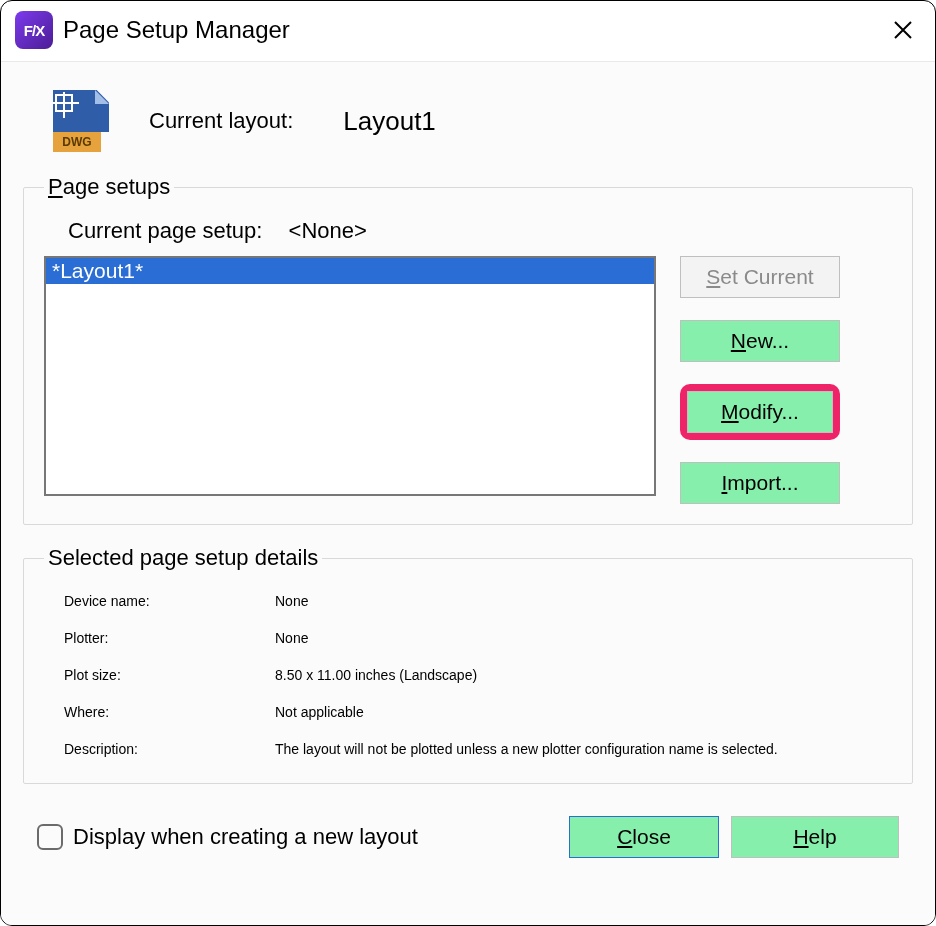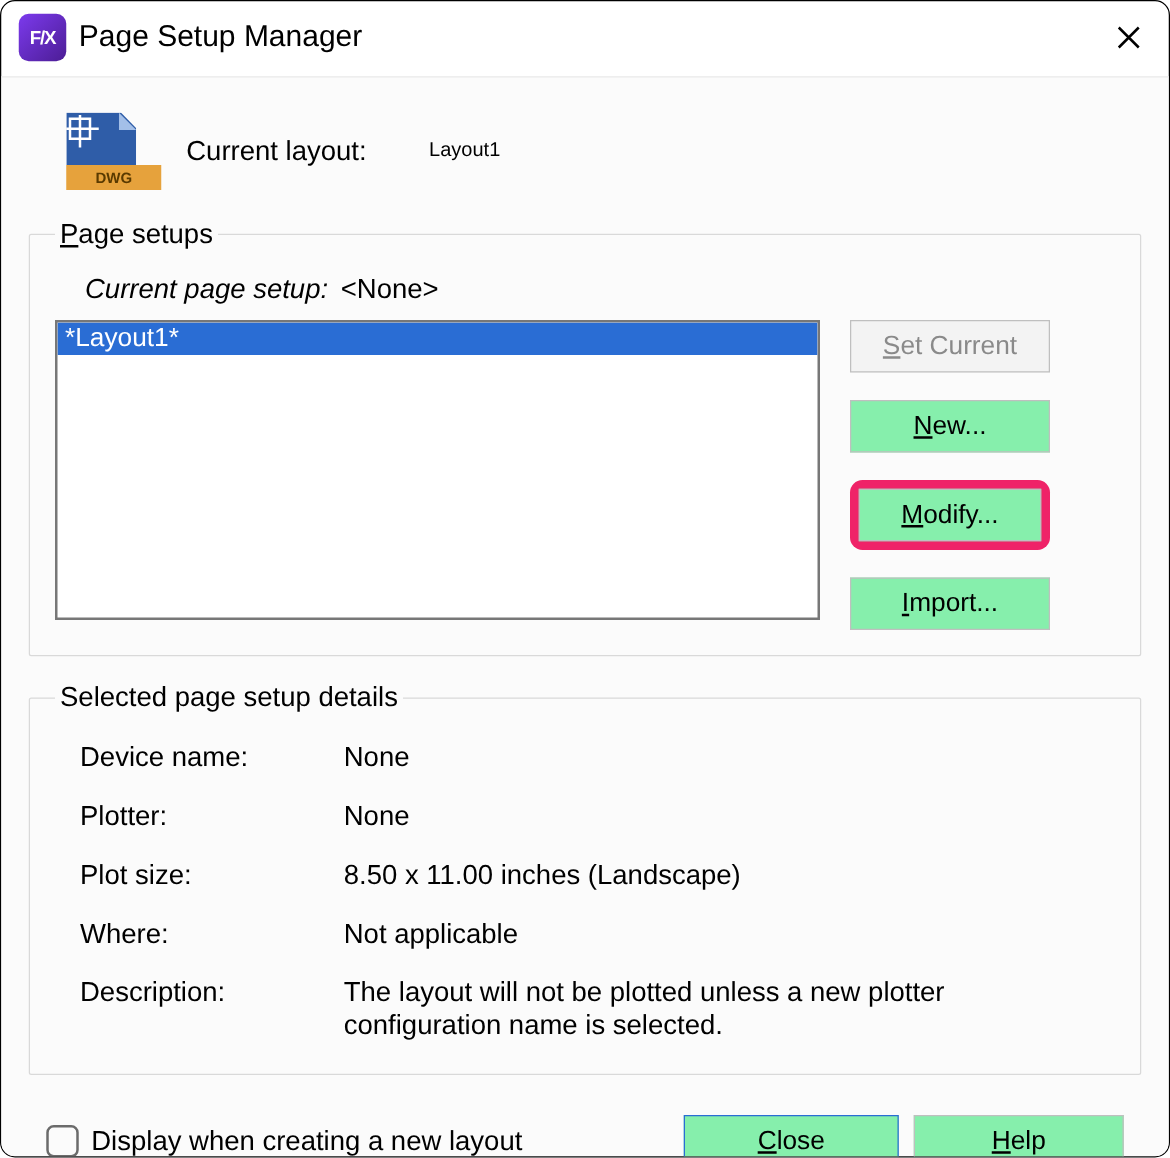--- a/index.html
+++ b/index.html
@@ -93,52 +93,52 @@
   .dwg-icon .cross::before, .dwg-icon .cross::after {
     content: "";
     position: absolute;
     background: #fff;
   }
   .dwg-icon .cross::before { left: 50%; top: -4px; width: 2px; height: 26px; transform: translateX(-50%);}
   .dwg-icon .cross::after { top: 50%; left: -4px; height: 2px; width: 26px; transform: translateY(-50%);}
   .dwg-icon .bottom {
     position: absolute;
     left: 0; bottom: 0;
-    width: 76px; height: 20px;
+    width: 48px; height: 20px;
     background: #e6a23c;
     display: flex;
     align-items: center;
     justify-content: center;
     font-size: 12px;
     font-weight: 600;
     color: #5a3a00;
   }
   .current-layout-label {
     font-size: 22px;
     margin-right: 50px;
   }
   .current-layout-value {
-    font-size: 16px;
+    font-size: 26px;
     text-align: center;
   }
   fieldset.groupbox {
     border: 1px solid #d9d9d9;
     border-radius: 2px;
     padding: 14px 20px 20px 20px;
     margin-bottom: 20px;
   }
   fieldset.groupbox > legend {
     padding: 0 4px;
     font-size: 22px;
   }
   .current-pagesetup-row {
     padding: 4px 0 12px 24px;
     font-size: 22px;
   }
-  .current-pagesetup-row .lbl { margin-right: 4px; font-style: italic;}
+  .current-pagesetup-row .lbl { margin-right: 20px;}
   .setups-row {
     display: flex;
     gap: 24px;
   }
   .listbox {
     flex: 0 0 612px;
     height: 240px;
     background: #fff;
     border: 2px solid #777;
     overflow: auto;
@@ -178,21 +178,21 @@
     background: #ef2368;
     border-radius: 10px;
   }
   .modify-highlight .btn { border: 1px solid #bfbfbf; }
   .details-grid {
     display: grid;
     grid-template-columns: 190px 1fr;
     column-gap: 18px;
     row-gap: 16px;
     padding: 8px 8px 6px 20px;
-    font-size: 22px;
+    font-size: 14px;
     gap: 21px;
   }
   .details-grid .label { }
   .details-grid .value { }
   .bottom-row {
     display: flex;
     align-items: center;
     padding: 12px 14px 0 14px;
     gap: 12px;
   }
@@ -207,21 +207,21 @@
     cursor: pointer;
   }
   .display-label {
     font-size: 22px;
     flex: 1;
     display: flex;
     align-items: center;
   }
   .btn.primary {
     border: 1.5px solid #2a6dd4;
-    width: 172px;
+    width: 150px;
   }
   .btn.secondary {
     width: 168px;
   }
 </style>
 </head>
 <body>
 
 <div class="titlebar">
   <div class="app-icon">F/X</div>

